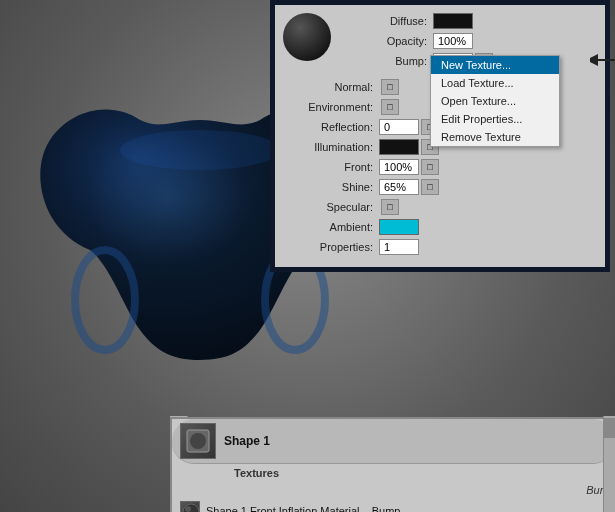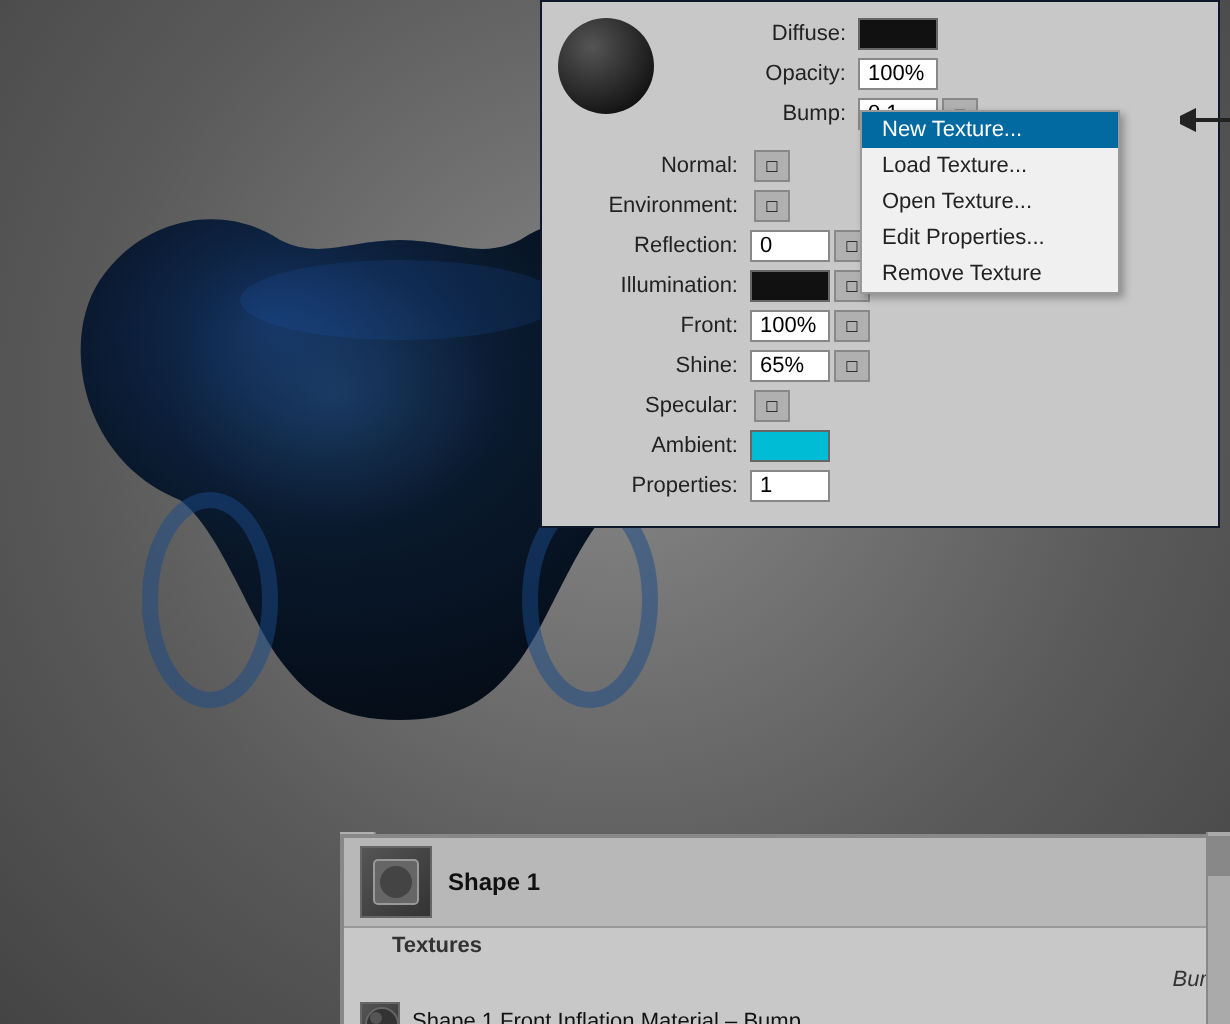--- a/index.html
+++ b/index.html
@@ -34,21 +34,21 @@
       height: 100%;
     }
 
     
     .panel {
       position: absolute;
       top: 0;
       left: 270px;
       width: 340px;
       background: #c8c8c8;
-      border: 1px solid #0f172a;
+      border: 5px solid #0f172a;
       padding: 8px;
     }
 
     .panel-row {
       display: flex;
       align-items: center;
       margin-bottom: 4px;
     }
 
     .panel-label {
@@ -155,20 +155,21 @@
       border-top: 2px solid #888;
       border-left: 2px solid #888;
     }
 
     .bottom-header {
       display: flex;
       align-items: center;
       padding: 4px 8px;
       background: #b8b8b8;
       border-bottom: 1px solid #999;
+      border-radius: 22px;
     }
 
     .bottom-title {
       font-size: 12px;
       font-weight: bold;
       color: #111;
     }
 
     .bottom-icon {
       width: 36px;
@@ -178,20 +179,21 @@
       border: 1px solid #666;
       display: flex;
       align-items: center;
       justify-content: center;
     }
 
     .section-label {
       font-size: 11px;
       color: #333;
       padding: 3px 8px;
+      margin-left: 38px;
     }
 
     .section-sublabel {
       font-size: 11px;
       color: #333;
       font-style: italic;
       text-align: right;
       padding: 2px 0;
     }
 

